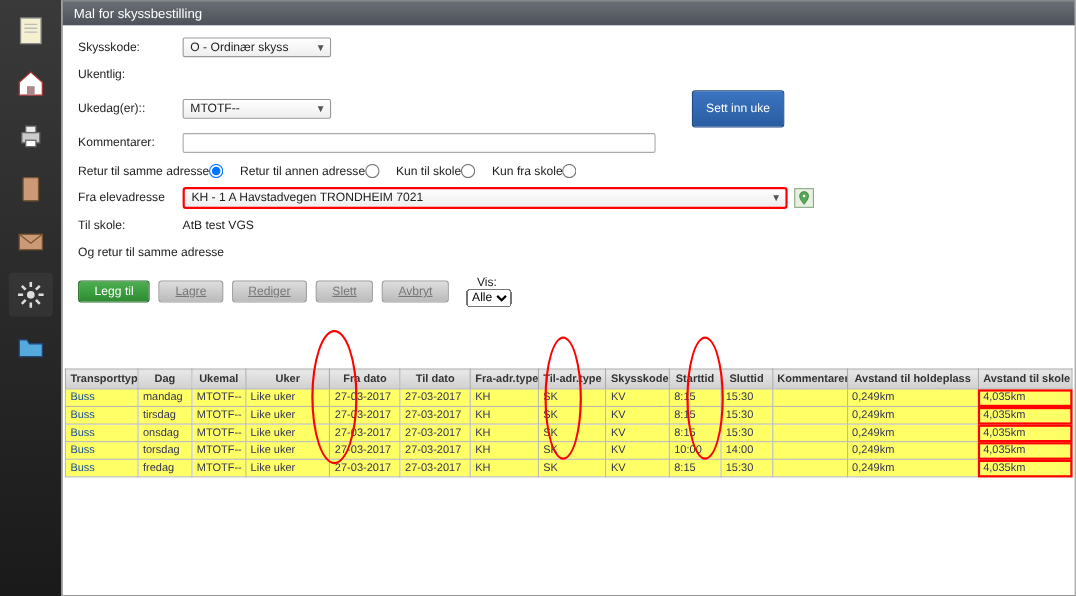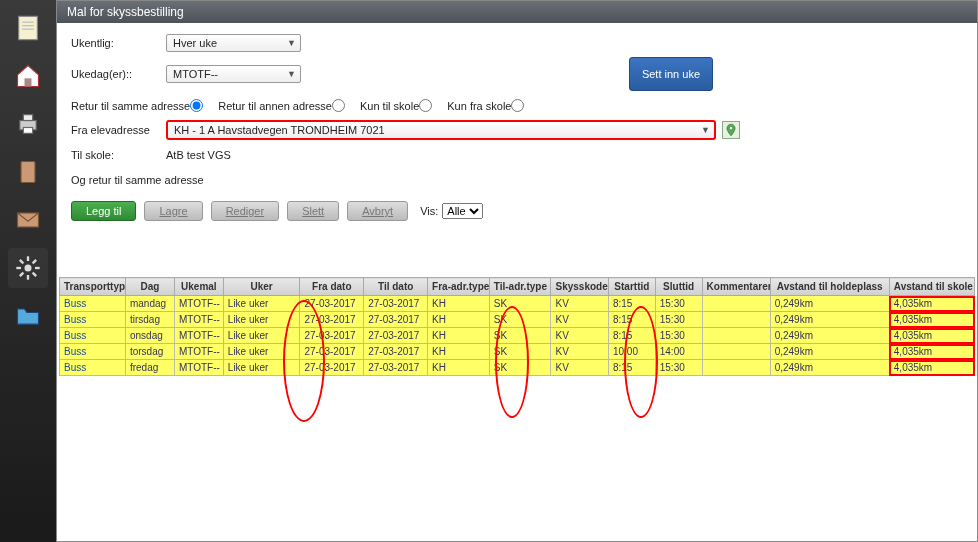--- a/index.html
+++ b/index.html
@@ -17,21 +17,21 @@
 .select::after { content: "▼"; position: absolute; right: 4px; top: 3px; font-size: 9px; color: #555; }
 .textinput { border: 1px solid #aaa; padding: 2px 4px; font-size: 11px; background: #fff; border-radius: 2px; }
 .btn-blue { background: linear-gradient(#3b74c1,#2a5da1); color: #fff; border: 1px solid #1f4a85; border-radius: 3px; padding: 10px 12px; font-size: 11px; cursor: pointer; white-space: nowrap; }
 .btn-green { background: linear-gradient(#4caf50,#2e8b32); color: #fff; border: 1px solid #246b27; border-radius: 3px; padding: 3px 14px; font-size: 11px; cursor: pointer; }
 .btn-gray { background: linear-gradient(#ddd,#bbb); color: #777; border: 1px solid #999; border-radius: 3px; padding: 3px 14px; font-size: 11px; cursor: pointer; margin-left: 8px; text-decoration: underline; }
 .radio-row label { font-size: 11px; margin-right: 12px; display: inline-flex; align-items: flex-end; }
 .radio-row input { margin-right: 3px; }
 .red-rect { border: 2px solid red; border-radius: 3px; }
 .map-icon { width: 18px; height: 18px; display:inline-flex; align-items:center; justify-content:center; background:#e8f0e0; border:1px solid #8a8; margin-left:6px; font-size:11px;}
 .button-row { margin-top: 10px; display: flex; align-items: center; }
-.vis-wrap { margin-left: 12px; font-size: 11px; display:flex; align-items:center; }
+.vis-wrap { margin-left: 12px; font-size: 11px; display:flex; align-items:center;flex-direction:column; }
 .vis-wrap select { font-size: 11px; margin-left: 4px; }
 .table-wrap { margin-top: 50px; padding: 0 2px; font-size: 10px; }
 table { border-collapse: collapse; width: 100%; table-layout: fixed; }
 th { background: linear-gradient(#e8e8e8,#d0d0d0); border: 1px solid #aaa; padding: 3px 4px; font-size: 10px; color: #333; text-align: center; font-weight: bold; white-space: nowrap; overflow: hidden; }
 td { border: 1px solid #bba; padding: 2px 4px; font-size: 10px; background: #ffff66; color: #335; white-space: nowrap; overflow: hidden; }
 .col-tt{width:62px}.col-dag{width:46px}.col-um{width:46px}.col-uk{width:72px}.col-fd{width:60px}.col-td{width:60px}.col-fa{width:58px}.col-ta{width:58px}.col-sk{width:54px}.col-st{width:44px}.col-sl{width:44px}.col-ko{width:64px}.col-ah{width:112px}.col-as{width:80px}
 .ellipse { position: absolute; border: 2px solid red; border-radius: 50%; pointer-events: none; }
 .td-link { color:#1a4fa0; }
 </style>
 </head>
@@ -90,28 +90,35 @@
         <path d="M3 6 h6 l2 3 h10 v10 h-18 z" fill="#5ad" stroke="#247"></path>
       </svg>
     </div>
 </div>
 
 <div class="main">
   <div class="titlebar">Mal for skyssbestilling</div>
 
   <div class="form-area">
     <div class="form-row">
+      <span class="form-label">Skysskode:</span>
+      <span class="select" style="width:135px">O - Ordinær skyss</span>
+    </div>
+    <div class="form-row">
       <span class="form-label">Ukentlig:</span>
-      <span class="select" style="width:135px">Hver uke</span>
     </div>
     <div class="form-row">
       <span class="form-label">Ukedag(er)::</span>
       <span class="select" style="width:135px">MTOTF--</span>
       <span style="flex:1"></span>
       <button class="btn-blue" style="margin-right:250px">Sett inn uke</button>
+    </div>
+    <div class="form-row">
+      <span class="form-label">Kommentarer:</span>
+      <input class="textinput" style="width: 430px;" value="">
     </div>
     <div class="form-row radio-row">
       <label>
           <span>Retur til samme adresse</span>
           <input type="radio" name="r" checked="" style="">
         </label>
       <label>
           <span>Retur til annen adresse</span>
           <input type="radio" name="r" style="">
         </label>

